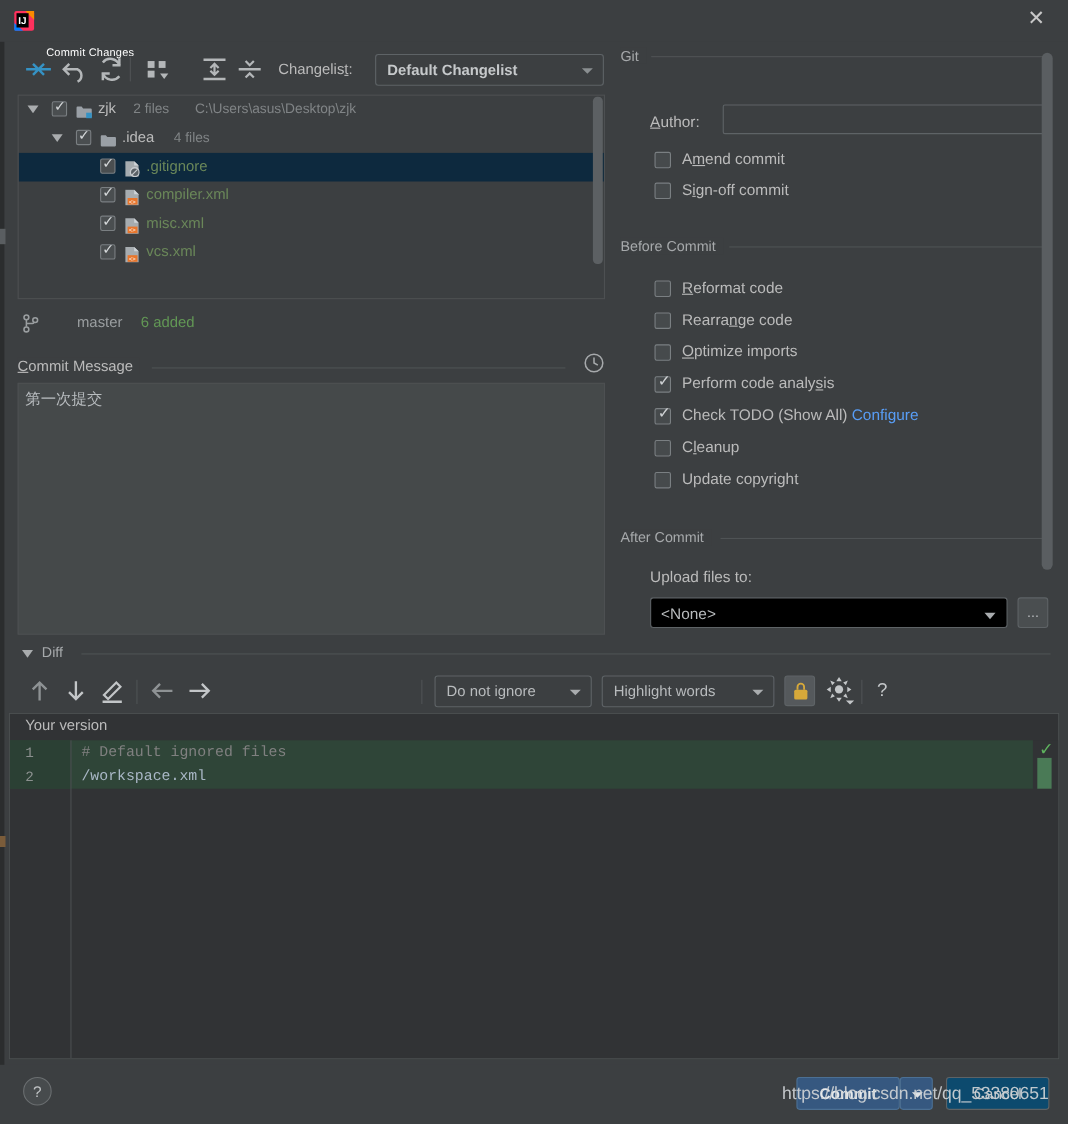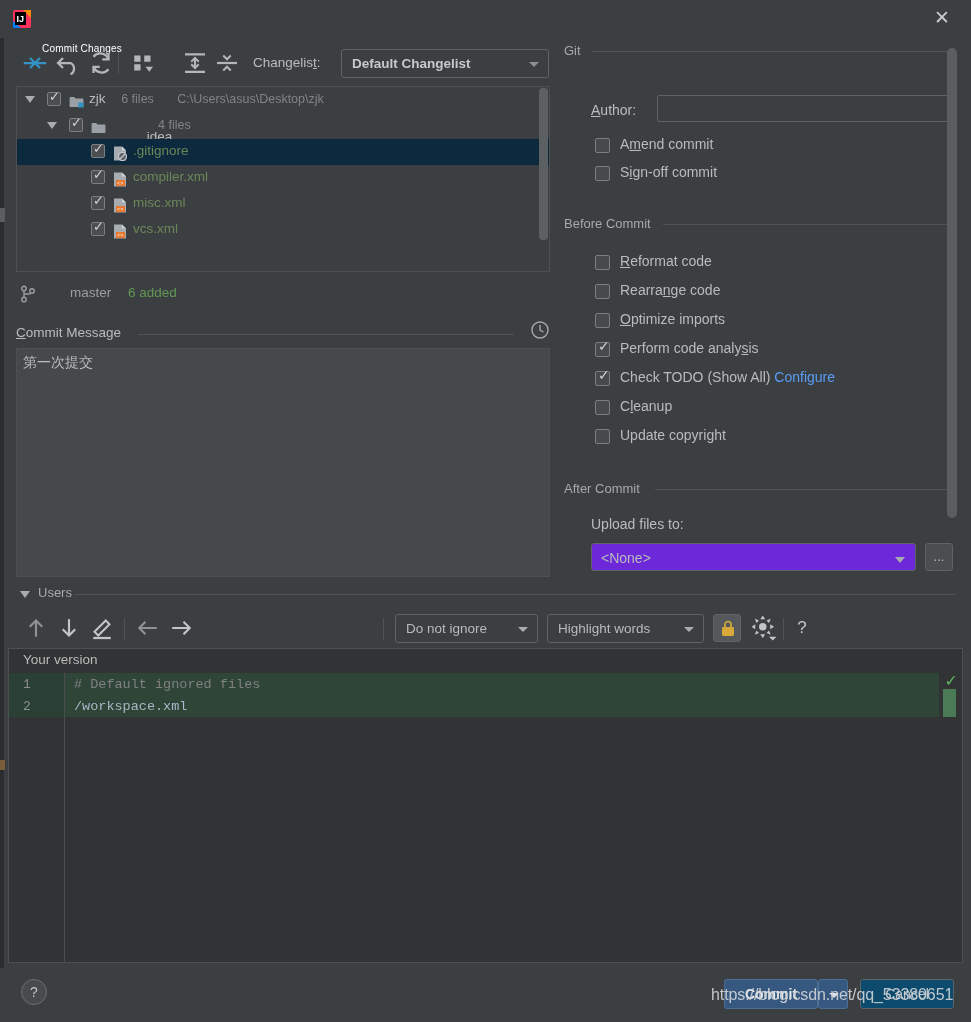--- a/index.html
+++ b/index.html
@@ -77,21 +77,21 @@
   .r-label { position:absolute; font-size:14px; color:#bbbbbb; }
   .r-label u { text-decoration:underline; }
   .field { position:absolute; background:#3c3f41; border:1px solid #5e6366; border-radius:2px; }
   .cb-row { position:absolute; height:22px; }
   .cb { position:absolute; left:0; top:2px; width:15px;height:15px;
         border:1px solid #7a7f82; border-radius:2px; background:#464a4c; }
   .cb.on::after { content:"✓"; position:absolute; left:2px; top:-5px; font-size:14px; color:#cfd2d4; }
   .cb-lb { position:absolute; left:25px; top:0px; font-size:14px; color:#bbbbbb; white-space:nowrap; }
   .cb-lb u { text-decoration:underline; }
   .link { color:#589df6; }
-  .combo { position:absolute; background:#6d28d9; border:1px solid #5e6366; border-radius:3px; }
+  .combo { position:absolute; background:#000000; border:1px solid #5e6366; border-radius:3px; }
   .combo .cval { position:absolute; left:9px; top:6px; font-size:14px; color:#b8bbbd; }
   .combo .carrow { position:absolute; right:10px; top:13px; width:0;height:0;
                    border-left:5px solid transparent;border-right:5px solid transparent;border-top:6px solid #a9acae; }
   .dots-btn { position:absolute; background:#4a4e50; border:1px solid #5e6366; border-radius:3px;
               text-align:center; color:#b8bbbd; font-size:13px; }
   .r-scroll { position:absolute; right:14px; top:0px; width:10px; height:490px; background:transparent; }
   .r-thumb { position:absolute; left:0; top:0; width:10px; height:470px; background:#5a5e61; border-radius:5px; }
 
   
   .diff-head { position:absolute; left:16px; top:585px; width:939px; height:18px; }
@@ -207,31 +207,31 @@
   <div class="tree-wrap">
     <div id="tree-rows">
         <div class="tree-row">
           <span style="position:absolute;left:8px;top:9px;" class="tw"></span>
           <span style="position:absolute;left:30px;top:5px;" class="chk on"></span>
           <span style="position:absolute;left:52px;top:6px;"><svg class="ic ic-folder" viewBox="0 0 16 13">
       <path d="M0.5 2 Q0.5 1 1.5 1 H5.5 L7 2.8 H14.5 Q15.5 2.8 15.5 3.8 V11 Q15.5 12 14.5 12 H1.5 Q0.5 12 0.5 11 Z" fill="#9aa0a6"></path>
       <rect x="10" y="7" width="5.5" height="5.5" fill="#3592c4"></rect>
     </svg></span>
           <span style="position:absolute;left:72px;top:4px;" class="tname dir">zjk</span>
-          <span style="position:absolute;left:104.2px;top:5px;" class="tmeta">6 files</span>
+          <span style="position:absolute;left:104.2px;top:5px;" class="tmeta">2 files</span>
           <span style="position:absolute;left:160.2px;top:5px;" class="tmeta">C:\Users\asus\Desktop\zjk</span>
         </div>
         <div class="tree-row">
           <span style="position:absolute;left:30px;top:9px;" class="tw"></span>
           <span style="position:absolute;left:52px;top:5px;" class="chk on"></span>
           <span style="position:absolute;left:74px;top:6px;"><svg class="ic ic-folder" viewBox="0 0 16 13">
       <path d="M0.5 2 Q0.5 1 1.5 1 H5.5 L7 2.8 H14.5 Q15.5 2.8 15.5 3.8 V11 Q15.5 12 14.5 12 H1.5 Q0.5 12 0.5 11 Z" fill="#9aa0a6"></path>
 
     </svg></span>
-          <span style="position:absolute;left:94px;top:16px;margin-left:32px;" class="tname dir">.idea</span>
+          <span style="position:absolute;left:94px;top:4px;" class="tname dir">.idea</span>
           <span style="position:absolute;left:141px;top:5px;" class="tmeta">4 files</span>
         </div>
         <div class="tree-row sel">
           <span style="position:absolute;left:74px;top:5px;" class="chk on"></span>
           <span style="position:absolute;left:96px;top:6px;"><svg class="ic ic-file" viewBox="0 0 14 15">
       <path d="M1 0.5 H9 L13 4.5 V14.5 H1 Z" fill="#a6acb0"></path>
       <path d="M9 0.5 L13 4.5 H9 Z" fill="#cfd4d8"></path>
       <circle cx="9.5" cy="10.5" r="4" fill="#5b6166" stroke="#c8ccd0" stroke-width="1.2"></circle>
       <path d="M7 13 L12 8" stroke="#c8ccd0" stroke-width="1.2"></path>
     </svg></span>
@@ -356,21 +356,21 @@
     </div>
     <div class="dots-btn" style="left:365px;top:495px;width:28px;height:28px;line-height:26px;">...</div>
 
     <div class="r-scroll">
       <div class="r-thumb"></div>
     </div>
   </div>
 
   <div class="diff-head">
     <div class="diff-tw"></div>
-    <div class="diff-title">Users</div>
+    <div class="diff-title">Diff</div>
     <div class="diff-line"></div>
   </div>
 
   <div class="diff-tb">
     <svg class="dtb-ico" style="left:5px;" viewBox="0 0 24 24">
       <path d="M12 19 V6 M7 11 L12 6 L17 11" stroke="#8e9294" stroke-width="1.7" fill="none"></path>
     </svg>
     <svg class="dtb-ico" style="left:38px;" viewBox="0 0 24 24">
       <path d="M12 5 V18 M7 13 L12 18 L17 13" stroke="#c3c6c8" stroke-width="1.7" fill="none"></path>
     </svg>

